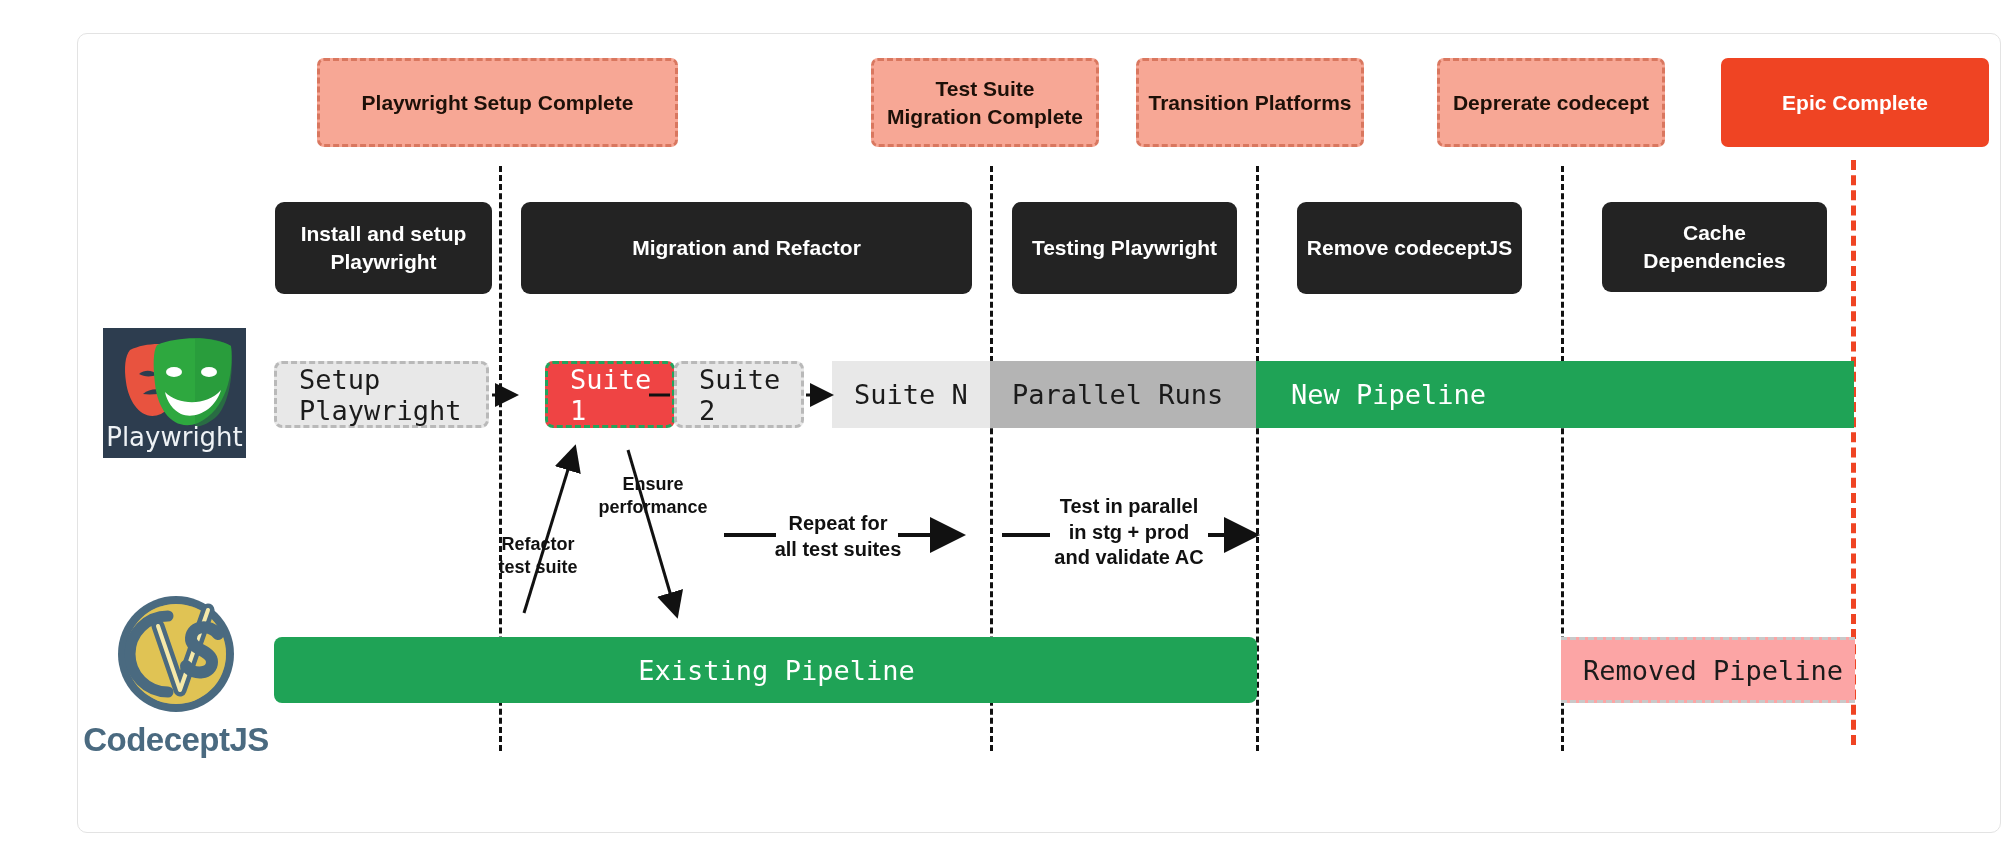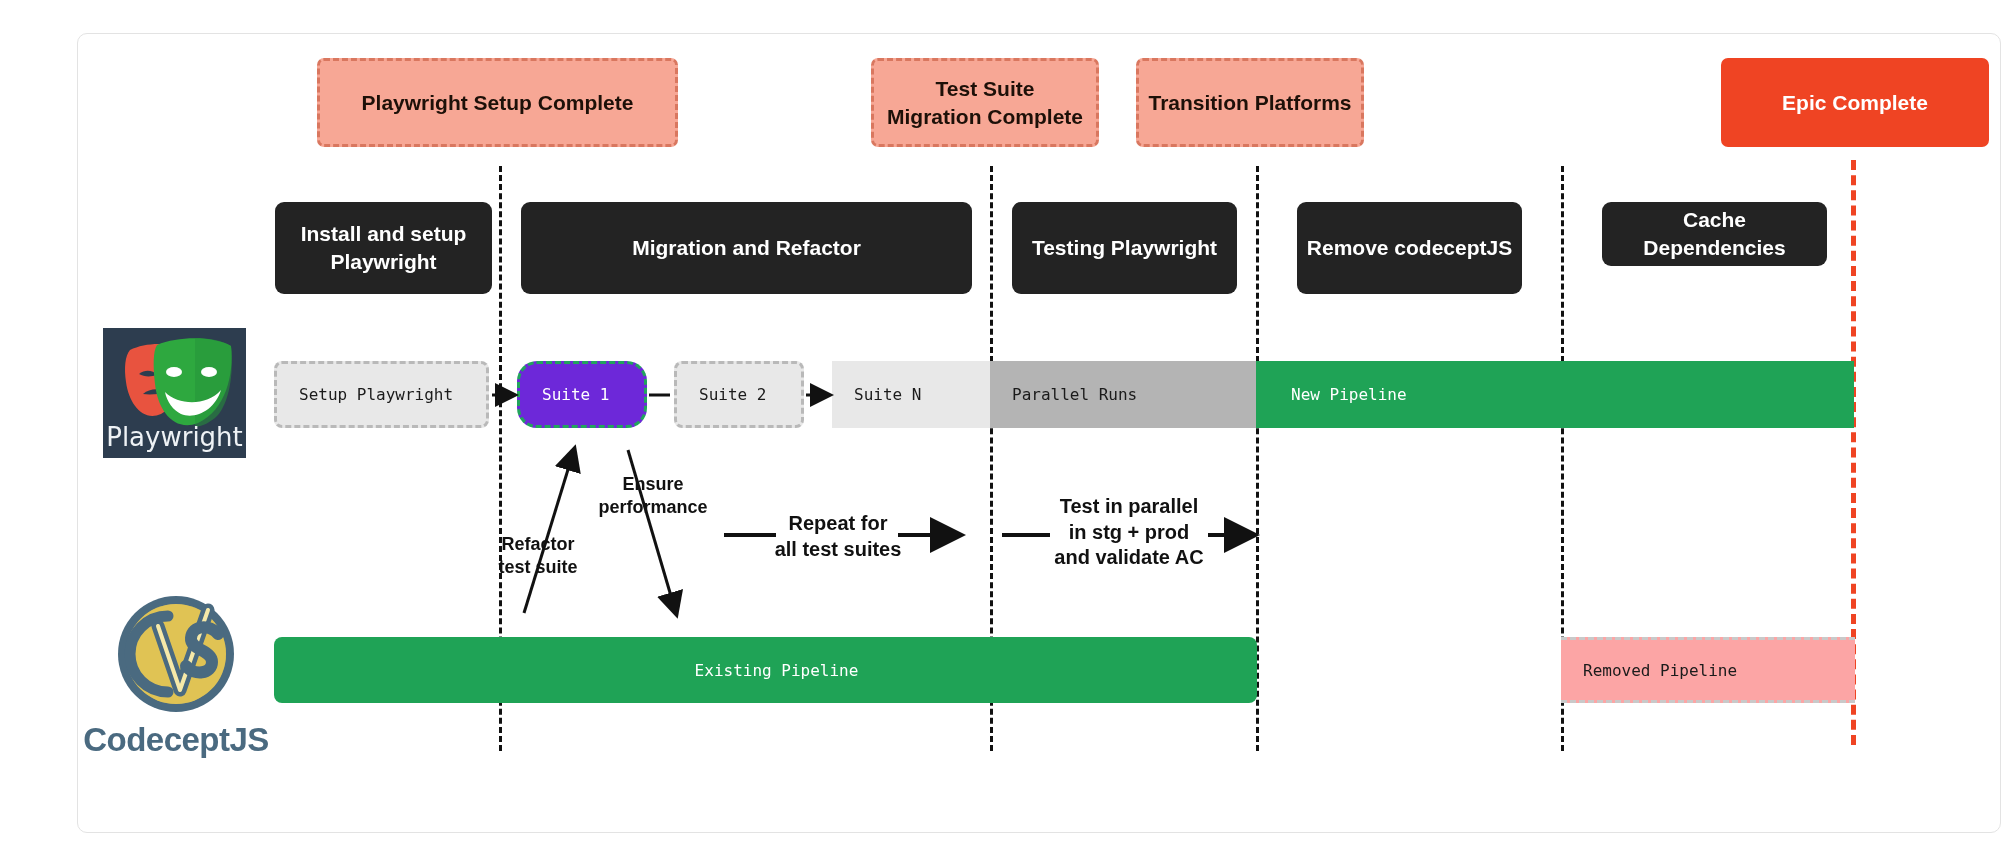--- a/index.html
+++ b/index.html
@@ -59,44 +59,45 @@
     font-size: 21px;
     line-height: 1.33;
     z-index: 3;
   }
 
   
   .chip {
     position: absolute;
     display: flex; align-items: center;
     font-family: "DejaVu Sans Mono", "Liberation Mono", monospace;
-    font-size: 16px;
+    font-size: 27px;
     letter-spacing: 0px;
     z-index: 3;
     padding-left: 22px;
   }
   .chip.grey-dashed {
     background: #e8e8e8;
     border: 3px dashed #b9b9b9;
     border-radius: 8px;
     color: #1b1b1b;
   }
   .chip.grey-solid {
     background: #e8e8e8;
     color: #1b1b1b;
   }
   .chip.grey-mid {
     background: #b4b4b4;
     color: #1b1b1b;
   }
   .chip.green-dashed {
-    background: #6d28d9;
+    background: #ef4444;
     border: 3px dashed #22a45d;
-    border-radius: 20px;
-    color: #ffffff;
+    border-radius: 8px;
+    color: #ffffff;
+    margin-left: 28px;
   }
   .chip.green {
     background: #1fa356;
     color: #ffffff;
   }
   .chip.green-round {
     background: #1fa356;
     border-radius: 8px;
     color: #ffffff;
   }
@@ -171,20 +172,23 @@
 
   <div class="milestone" style="left:871px; top:58px; width:228px; height:89px;">
     <span style="white-space:pre-line;">Test Suite
 Migration Complete</span>
   </div>
 
   <div class="milestone" style="left:1136px; top:58px; width:228px; height:89px;">
     <span>Transition Platforms</span>
   </div>
 
+  <div class="milestone" style="left:1437px; top:58px; width:228px; height:89px;">
+    <span>Deprerate codecept</span>
+  </div>
 
   <div class="milestone solid" style="left:1721px; top:58px; width:268px; height:89px;">
     <span>Epic Complete</span>
   </div>
 
   <div class="epic" style="left:275px; top:202px; width:217px; height:92px;">
     <span style="white-space:pre-line;">Install and setup
 Playwright</span>
   </div>
 
@@ -193,21 +197,21 @@
   </div>
 
   <div class="epic" style="left:1012px; top:202px; width:225px; height:92px;">
     <span>Testing Playwright</span>
   </div>
 
   <div class="epic" style="left:1297px; top:202px; width:225px; height:92px;">
     <span>Remove codeceptJS</span>
   </div>
 
-  <div class="epic" style="left:1602px; top:202px; width:225px; height:64px;">
+  <div class="epic" style="left:1602px; top:202px; width:225px; height:90px;">
     <span style="white-space:pre-line;">Cache
 Dependencies</span>
   </div>
 
   <div class="pw-logo">
     <svg width="143" height="103" viewBox="0 0 143 103">
 
       <path d="M27 22 C43 14 68 14 84 22 C86 44 80 74 58 86 C40 94 26 76 23 54 C21 40 22 28 27 22 Z" fill="#e8533f"></path>
       <path d="M36 46 C42 41 50 42 54 47 C48 49 41 49 36 46 Z" fill="#2d3d4f"></path>
       <path d="M40 66 C47 60 58 60 64 65 C56 66 47 67 40 66 Z" fill="#2d3d4f"></path>

